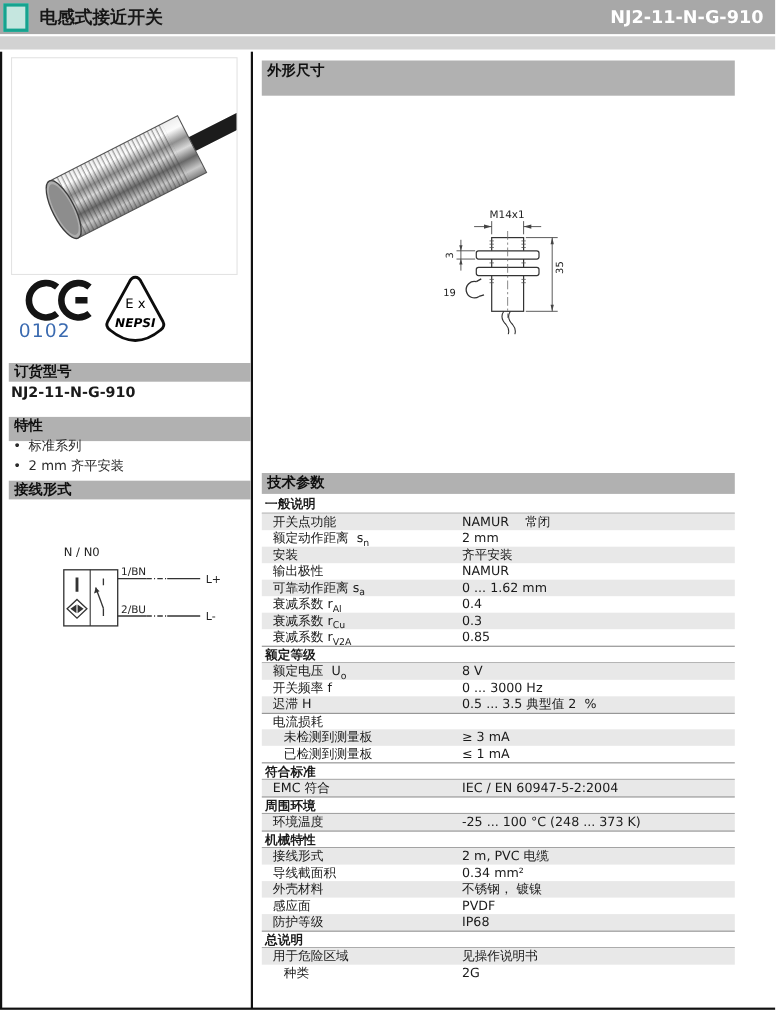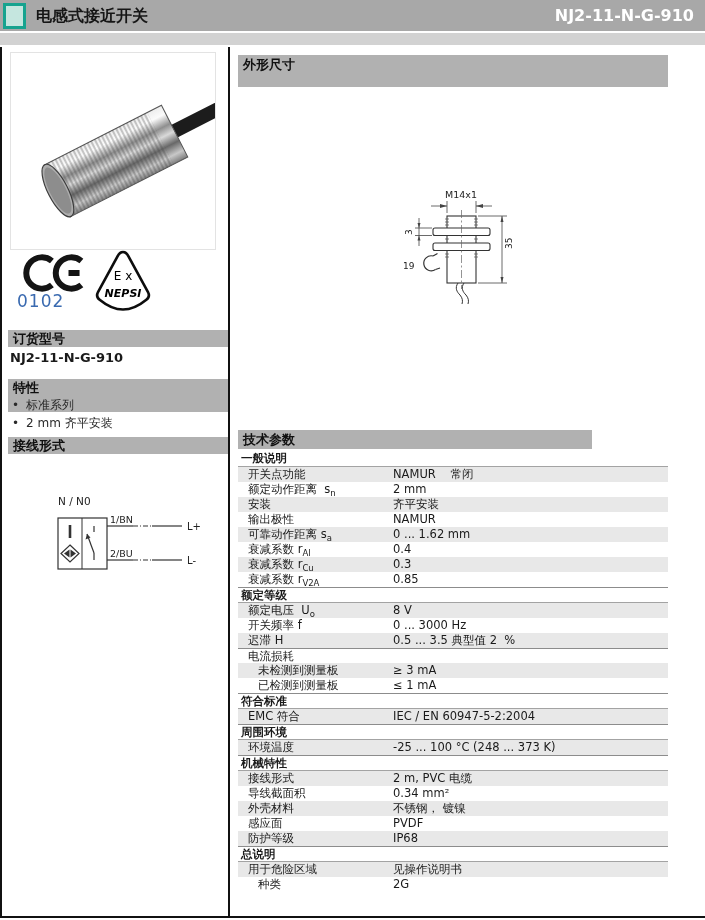--- a/index.html
+++ b/index.html
@@ -34,21 +34,21 @@
   .feat::before { content:"•"; position:absolute; left:2px; color:#2a2a2a; }
   .wiring { position:absolute; left:30px; top:487px; }
   
   .dimsvg { position:absolute; left:395px; top:186px; }
   .table { position:absolute; left:238px; top:451px; width:430px; font-size:11.5px; }
   .sec-h { height:16px; line-height:15px; font-weight:bold; padding-left:3px;
            border-bottom:1px solid #a3a3a3; }
   .tline { border-top:1px solid #8c8c8c; }
   .trow { display:flex; height:15px; line-height:15px; }
   .trow.shade { background:#e8e8e8; }
-  .lab { width:155px; padding-left:10px; flex:none; white-space:pre; overflow:hidden; }
+  .lab { width:182px; padding-left:10px; flex:none; white-space:pre; overflow:hidden; }
   .lab.ind { padding-left:20px; }
   .tval { white-space:pre; }
   sub { font-size:8.5px; }
   svg text { font-family:"DejaVu Sans","Liberation Sans",sans-serif; }
 </style>
 </head>
 <body>
 
 <div class="page">
 
@@ -97,21 +97,21 @@
 
   <svg class="nepsi" width="62" height="64" viewBox="0 0 62 64">
     <path d="M31,3 Q34.5,3 36.5,7.5 L56,43 Q58.5,48 54,51 Q42.5,60.5 31,60.5 Q19.5,60.5 8,51 Q3.5,48 6,43 L25.5,7.5 Q27.5,3 31,3 Z" fill="none" stroke="#0d0d0d" stroke-width="2.6"></path>
     <text x="31" y="31" text-anchor="middle" font-size="12" font-family="'DejaVu Serif','Liberation Serif',serif">E x</text>
     <text x="31" y="48" text-anchor="middle" font-size="11" font-weight="bold" font-style="italic" font-family="'DejaVu Serif','Liberation Serif',serif">NEPSI</text>
   </svg>
 
   <div class="secbar" style="left:8px; top:330px; width:220px; height:17px;">订货型号</div>
   <div class="order-model">NJ2-11-N-G-910</div>
 
-  <div class="secbar" style="left:8px; top:379px; width:220px; height:33px;">特性</div>
+  <div class="secbar" style="left:8px; top:379px; width:220px; height:22px;">特性</div>
   <div class="features">
       <div class="feat">标准系列</div>
       <div class="feat">2 mm 齐平安装</div>
     </div>
 
   <div class="secbar" style="left:8px; top:437px; width:220px; height:17px;">接线形式</div>
 
   <svg class="wiring" width="178" height="110" viewBox="0 0 178 110">
     <text x="28" y="18" font-size="10.5" fill="#222">N / N0</text>
 
@@ -194,21 +194,21 @@
     <polygon points="107,30 105.5,36 108.5,36" fill="#444"></polygon>
     <polygon points="107,97 105.5,91 108.5,91" fill="#444"></polygon>
     <text x="117" y="63" font-size="9" fill="#222" transform="rotate(-90 117 63)">35</text>
 
     <line x1="66.5" y1="24" x2="66.5" y2="103" stroke="#666" stroke-width="0.7" stroke-dasharray="8,2.5,2,2.5"></line>
 
     <path d="M63,97 c-3.5,5 -1,9 2,12 c2.5,3 3,6 2,9" fill="none" stroke="#333" stroke-width="1"></path>
     <path d="M69,97 c-3.5,5 -1,9 2,12 c2.5,3 3,6 2,9" fill="none" stroke="#333" stroke-width="1"></path>
   </svg>
 
-  <div class="secbar right" style="left:238px; top:430px; width:354px; height:19px;">技术参数</div>
+  <div class="secbar right" style="left:238px; top:430px; width:430px; height:19px;">技术参数</div>
   <div class="table">
       <div class="sec-h">一般说明</div>
       <div class="trow shade">
         <span class="lab">开关点功能</span>
         <span class="tval">NAMUR    常闭</span>
       </div>
       <div class="trow">
         <span class="lab">额定动作距离  s<sub>n</sub></span>
         <span class="tval">2 mm</span>
       </div>

